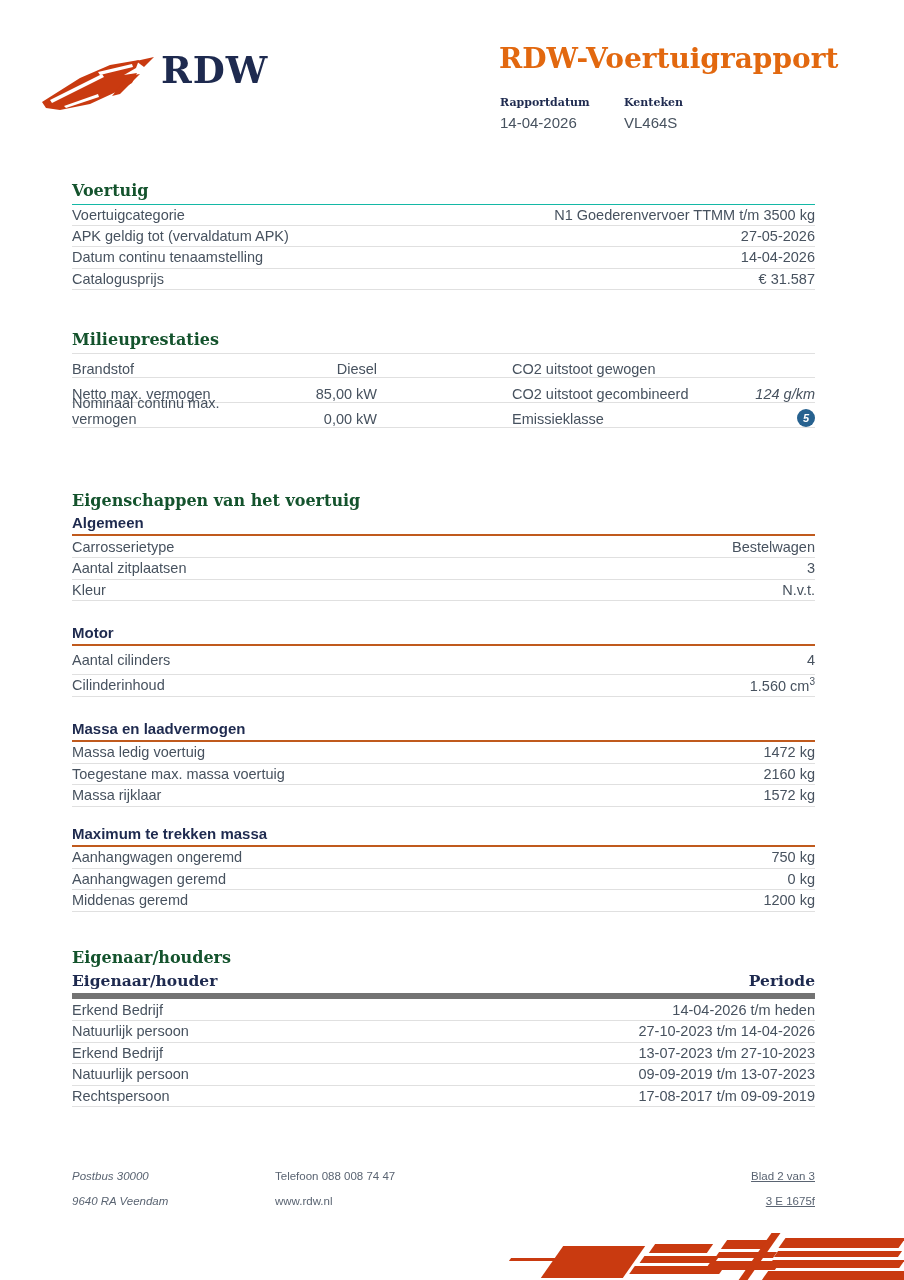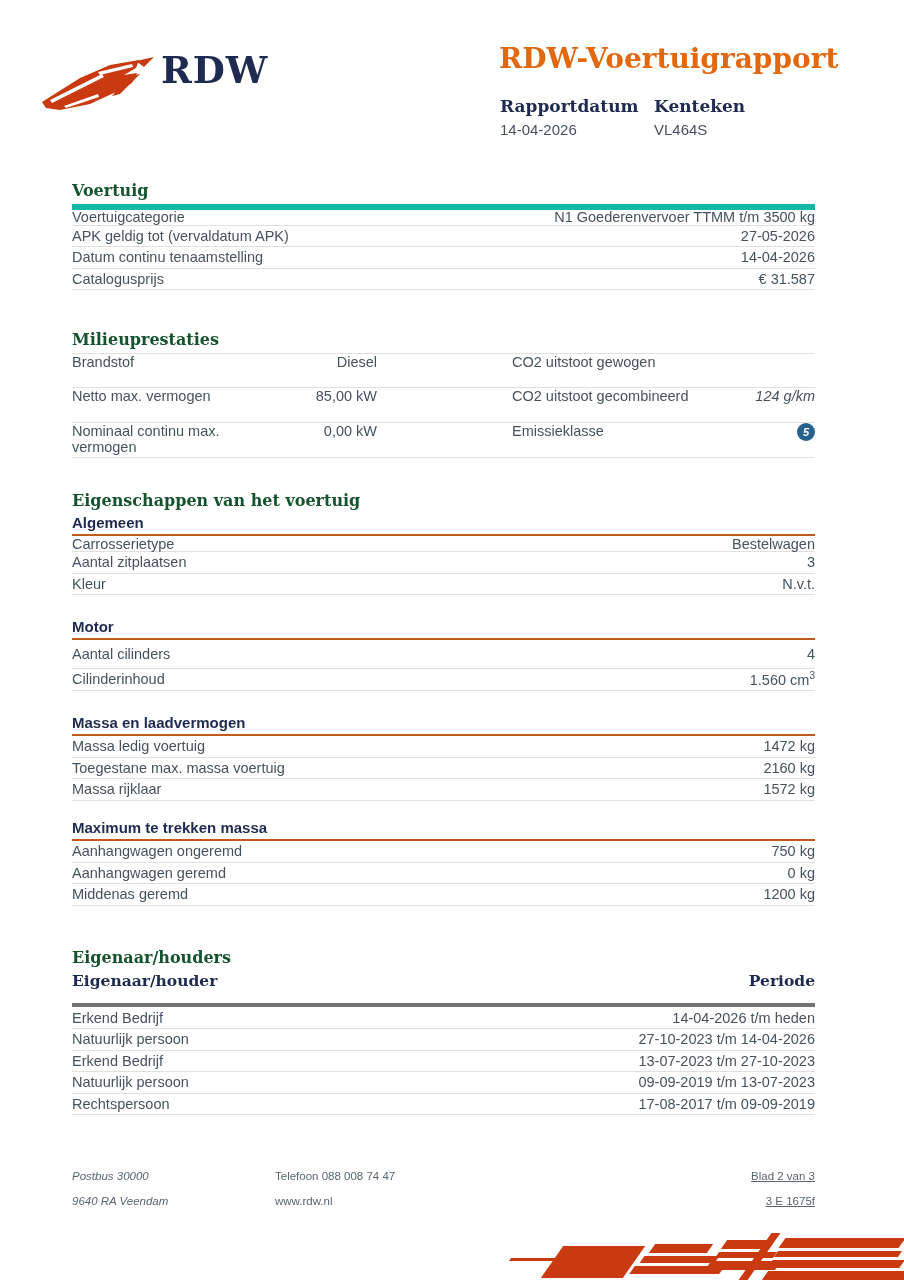--- a/index.html
+++ b/index.html
@@ -16,69 +16,69 @@
     font-family:"DejaVu Serif", serif; font-weight:bold;
     font-size:37px; color:#1e2a4f; letter-spacing:1px;margin-top:12px;
   }
   .doc-title {
     position:absolute; left:499px; top:42px;
     font-family:"DejaVu Serif", serif; font-weight:bold;
     font-size:28px; color:#e2680f;
   }
   .meta { position:absolute; top:96px; }
   .meta-date { left:500px; }
-  .meta-plate { left:654px; }
+  .meta-plate { left:624px; }
   .meta-label {
     font-family:"DejaVu Serif", serif; font-weight:bold;
-    font-size:17px; color:#1e2a4f; display:block;
+    font-size:11px; color:#1e2a4f; display:block;
   }
   .meta-value { font-size:15px; color:#47525f; display:block; margin-top:5px; }
 
   
   .section { position:absolute; left:72px; width:743px; }
   .sec-title {
     font-family:"DejaVu Serif", serif; font-weight:bold;
     font-size:16px; color:#14532d; margin-bottom:4px;
   }
   .sub-title {
     font-size:15px; font-weight:bold; color:#1e2a4f;
     padding-bottom:3px; border-bottom:2px solid #c05a1d;
   }
   .row {
     display:flex; justify-content:space-between; align-items:center;
     height:21.5px; border-bottom:1px solid #e0e0e0;
     font-size:14.5px; color:#47525f;
   }
-  .row.first { border-top:6px solid #14b8a6; }
+  .row.first { border-top:1px solid #14b8a6; }
   .row .lbl { text-align:left; }
   .row .val { text-align:right; }
   sup { font-size:10px; }
 
   
   .mrow {
-    display:flex; align-items:flex-start; height:35px;
+    display:flex; align-items:flex-end; height:25px;
     border-bottom:1px solid #e0e0e0; font-size:14.5px; color:#47525f;
   }
   .mrow.first { border-top:1px solid #e0e0e0; }
   .m-l1 { width:212px; }
   .m-v1 { width:93px; text-align:right; }
   .m-l2 { margin-left:135px; width:215px; }
   .m-v2 { flex:1; text-align:right;font-style:italic; }
   .badge {
     display:inline-block; width:18px; height:18px; border-radius:50%;
     background:#26618f; color:#fff; font-size:11px; font-weight:bold;
     text-align:center; line-height:18px; vertical-align:middle;
   }
 
   
   .tbl-head {
     display:flex; justify-content:space-between; align-items:center;
     font-family:"DejaVu Serif", serif; font-weight:bold;
     font-size:15.5px; color:#1e2a4f;
-    padding-bottom:13px; border-bottom:4px solid #737373;
+    padding-bottom:3px; border-bottom:6px solid #737373;
   }
   .gap18 { height:18px; }
   .gap24 { height:23px; }
 
   
   .footer { position:absolute; left:72px; top:1170px; width:743px;
     font-size:11.5px; color:#5a6472; }
   .f-row { display:flex; margin-bottom:13px; }
   .f-c1 { width:203px;font-style:italic; }
   .f-c2 { flex:1; }
@@ -162,21 +162,21 @@
       <span class="m-v1">0,00 kW</span>
       <span class="m-l2">Emissieklasse</span>
       <span class="m-v2"><span class="badge">5</span></span>
     </div>
   </div>
 
   <div class="section" style="top:491px">
     <div class="sec-title">Eigenschappen van het voertuig</div>
 
     <div class="sub-title">Algemeen</div>
-    <div class="row" style="height:16px">
+    <div class="row" style="height:22px">
       <span class="lbl">Carrosserietype</span>
       <span class="val">Bestelwagen</span>
     </div>
     <div class="row">
       <span class="lbl">Aantal zitplaatsen</span>
       <span class="val">3</span>
     </div>
     <div class="row">
       <span class="lbl">Kleur</span>
       <span class="val">N.v.t.</span>

